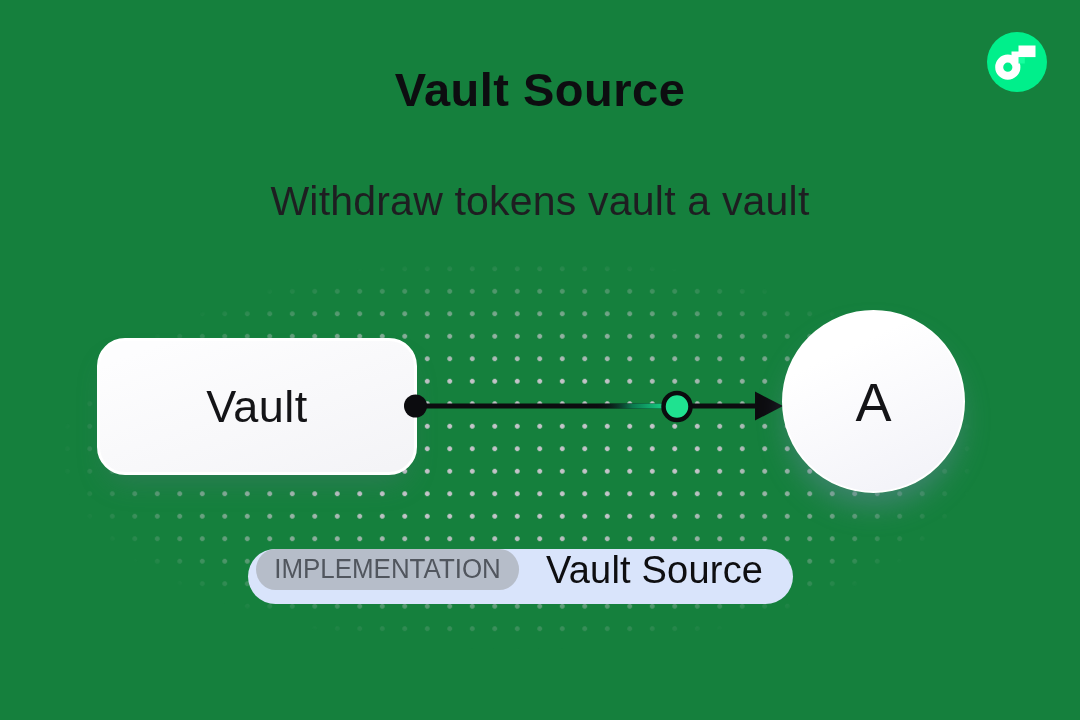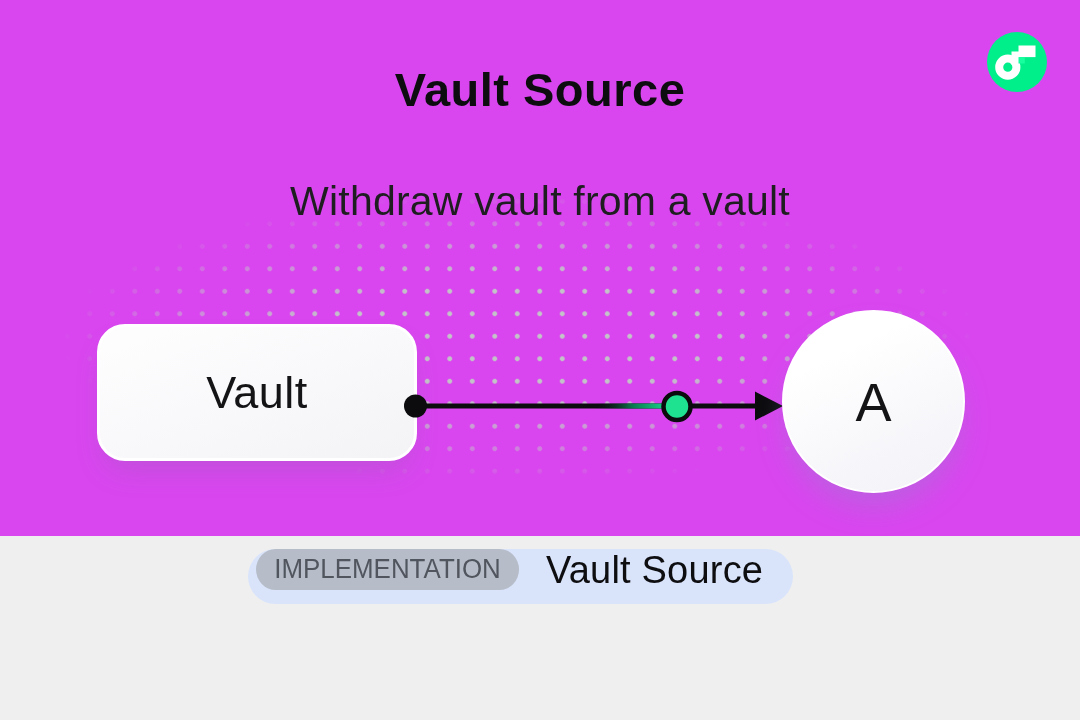--- a/index.html
+++ b/index.html
@@ -2,21 +2,21 @@
 <html><head>
 <meta charset="utf-8">
 <style>
   * { margin:0; padding:0; box-sizing:border-box; }
   html,body { width:1080px; height:720px; }
   body {
     font-family:"Liberation Sans", sans-serif;
     background:#efefef;
     overflow:hidden;
   }
-  .stage { position:relative; width:1080px; height:536px; background:#d946ef; }
+  .stage { position:relative; width:1080px; height:720px; background:#15803d; }
 
   
   .dot-grid {
     position:absolute; inset:0;
     background-image: radial-gradient(circle, #c3c3c8 2.1px, rgba(195,195,200,0) 2.7px);
     background-size: 22.5px 22.5px;
     background-position: 11px 10px;
     -webkit-mask-image: radial-gradient(ellipse 56% 36% at 48% 63%, #000 30%, rgba(0,0,0,.55) 55%, transparent 76%);
     mask-image: radial-gradient(ellipse 56% 36% at 48% 63%, #000 30%, rgba(0,0,0,.55) 55%, transparent 76%);
     pointer-events:none;
@@ -32,21 +32,21 @@
     position:absolute; left:0; right:0; top:178px;
     text-align:center;
     font-size:41px; font-weight:400; letter-spacing:.2px;
     color:#1e1e21;
   }
 
   .logo { position:absolute; top:32px; right:33px; width:60px; height:60px; }
 
   
   .vault-box {
-    position:absolute; left:97px; top:324px; width:320px; height:137px;
+    position:absolute; left:97px; top:338px; width:320px; height:137px;
     background:linear-gradient(160deg,#fdfdfe 10%,#f4f4f7 95%);
     border:3px solid #ffffff;
     border-radius:28px;
     box-shadow:0 16px 30px -10px rgba(110,110,150,.28);
     display:flex; align-items:center; justify-content:center;
   }
   .vault-box .node-label { font-size:45px; color:#141417; letter-spacing:.5px; }
 
   
   .circle-a {
@@ -96,21 +96,21 @@
   <div class="logo">
     <svg width="60" height="60" viewBox="0 0 60 60" aria-hidden="true">
       <circle cx="30" cy="30" r="30" fill="#00ef8b"></circle>
       <circle cx="20.8" cy="35.2" r="8.6" fill="none" stroke="#ffffff" stroke-width="8"></circle>
       <rect x="24.5" y="19.5" width="8" height="13" fill="#ffffff"></rect>
       <rect x="31.5" y="13.5" width="17" height="11.6" fill="#ffffff"></rect>
       <rect x="31.5" y="25.1" width="6.3" height="6.4" fill="#17ff9f"></rect>
     </svg>
   </div>
 
-  <div class="subtitle">Withdraw vault from a vault</div>
+  <div class="subtitle">Withdraw tokens vault a vault</div>
 
   <div class="vault-box">
     <span class="node-label">Vault</span>
   </div>
 
   <svg class="edge-svg" width="1080" height="720" viewBox="0 0 1080 720" aria-hidden="true">
     <defs>
       <linearGradient id="toGreen" x1="595" y1="0" x2="663" y2="0" gradientUnits="userSpaceOnUse">
         <stop offset="0" stop-color="#0c0c0f" stop-opacity="0"></stop>
         <stop offset="0.55" stop-color="#0a7a4e"></stop>

